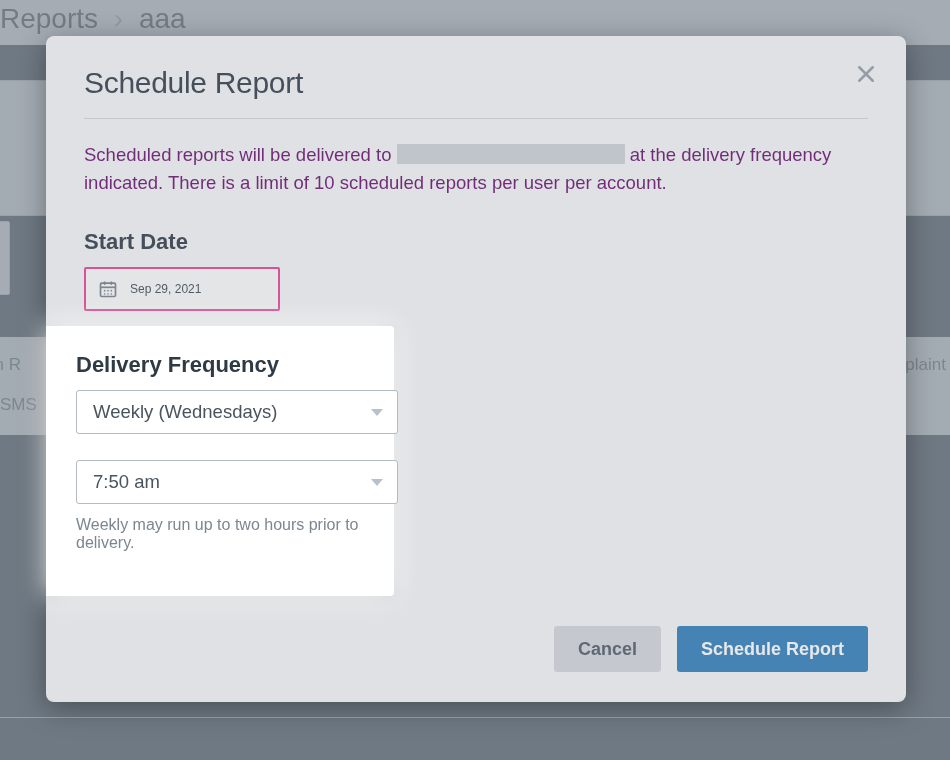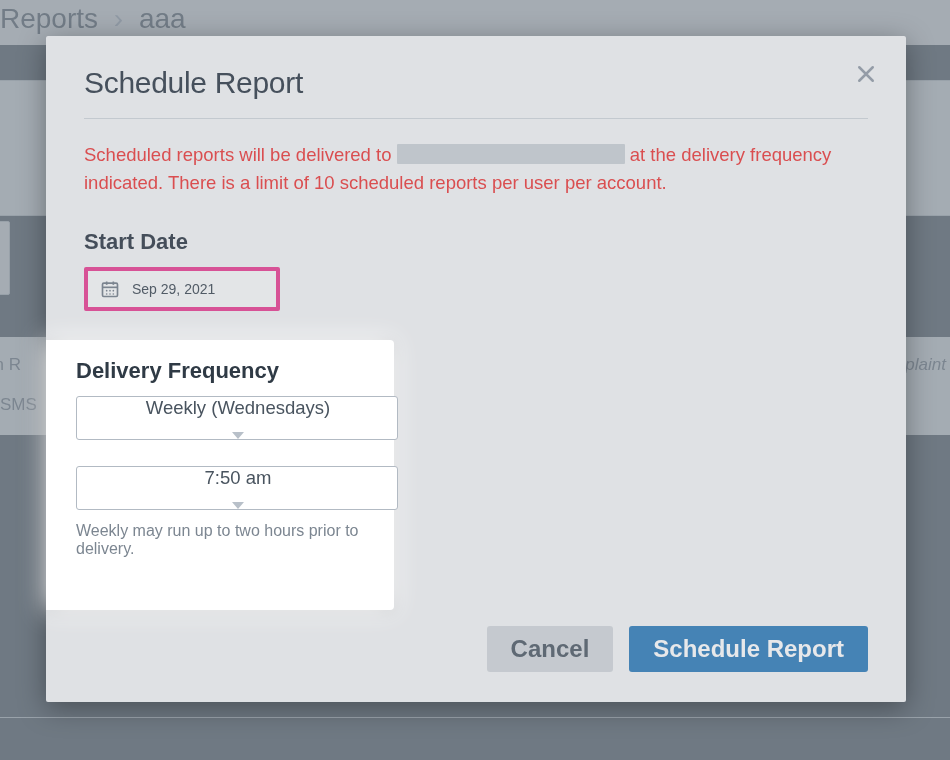--- a/index.html
+++ b/index.html
@@ -41,39 +41,39 @@
   }
   .bg .stripe2 {
     position: absolute; left: 0; right: 0; top: 337px; height: 98px;
     background: #fcfdfd;
   }
   .bg .stripe2 .txt1, .bg .stripe2 .txt2, .bg .stripe2 .txt3 {
     position: absolute; color: #6c7884; font-size: 17px;
   }
   .bg .stripe2 .txt1 { left: -15px; top: 18px; }
   .bg .stripe2 .txt2 { left: 0; top: 58px; }
-  .bg .stripe2 .txt3 { right: 4px; top: 18px; font-style: italic; }
+  .bg .stripe2 .txt3 { right: 4px; top: 18px; }
   .bg .rule { position:absolute; left:0; right:0; height:1px; background:#d3d9df; }
   .bg .r1 { top: 380px; }
 
   
   .overlay {
     position: absolute; inset: 0;
     background: rgba(130, 140, 150, 0.72);
     mix-blend-mode: normal;
   }
 
   
   .modal {
     position: absolute;
     left: 46px; top: 36px;
     width: 860px; height: 666px;
     background: #f6f7f8;
     box-shadow: 0 6px 28px rgba(0,0,0,0.35);
-    border-radius: 2px;
+    border-radius: 8px;
     padding: 30px 38px 32px 38px;
     color: #46525e;
   }
   
   .modal::after {
     content: "";
     position: absolute; inset: 0;
     background: rgba(120,130,140,0.18);
     pointer-events: none;
   }
@@ -93,80 +93,79 @@
     position: absolute; right: 26px; top: 24px;
     width: 28px; height: 28px;
     display: flex; align-items: center; justify-content: center;
     color: #9aa3ae; cursor: pointer;
   }
   .close-x svg { width: 18px; height: 18px; }
 
   .desc {
     font-size: 18.5px;
     line-height: 1.5;
-    color: #ef4444;
+    color: #701a75;
     margin: 0 0 32px 0;
   }
   .desc .redacted {
     display: inline-block;
     width: 228px; height: 20px;
     background: #cfd5da;
     vertical-align: -3px;
     border-radius: 1px;
   }
 
   .field { margin-bottom: 26px; }
   .field-label {
     font-size: 22px; font-weight: 600;
     color: #3a4450;
     margin-bottom: 12px;
   }
 
   .date-input {
     display: inline-flex; align-items: center;
-    border: 4px solid #ec4899;
+    border: 2px solid #ec4899;
     background: #fbfcfc;
     height: 44px;
     padding: 0 16px 0 12px;
-    font-size: 14px;
+    font-size: 12px;
     color: #49545f;
     border-radius: 2px;
     cursor: pointer;
     min-width: 196px;
   }
   .date-input .cal-icon {
     width: 20px; height: 20px; margin-right: 12px;
     fill: #7c8691;
   }
 
   
   .highlight-zone {
     position: absolute;
-    left: 0; top: 304px;
+    left: 0; top: 290px;
     width: 348px; height: 270px;
     background: #ffffff;
     border-radius: 0 4px 4px 0;
     box-shadow: 0 0 26px rgba(255,255,255,0.9), 0 2px 14px rgba(0,0,0,0.12);
     z-index: 5;
-    padding: 18px 28px 18px 30px;
+    padding: 26px 28px 18px 30px;
   }
   .highlight-zone .field-label { color: #2f3a45; }
 
   .select {
     display: flex; align-items: center; justify-content: space-between;
     border: 1px solid #b2bac3;
     border-radius: 3px;
     background: #fff;
     height: 44px;
     width: 322px;
     padding: 0 14px 0 16px;
     font-size: 18.5px;
     color: #49545f;
     cursor: pointer;
-    flex-direction: column;
   }
   .select .caret {
     width: 0; height: 0;
     border-left: 6px solid transparent;
     border-right: 6px solid transparent;
     border-top: 7px solid #b8c0c9;
   }
 
   .hint {
     margin-top: 12px;
@@ -177,21 +176,21 @@
   
   .footer {
     position: absolute;
     right: 38px; bottom: 30px;
     display: flex; gap: 16px;
   }
   .btn {
     height: 46px;
     padding: 0 24px;
     display: inline-flex; align-items: center; justify-content: center;
-    font-size: 24px; font-weight: 600;
+    font-size: 18px; font-weight: 600;
     border-radius: 3px;
     cursor: pointer; border: none;
   }
   .btn-secondary { background: #d6dade; color: #596470; }
   .btn-primary { background: #3a84bf; color: #fff; }
 
 </style>
 </head>
 <body>
 

